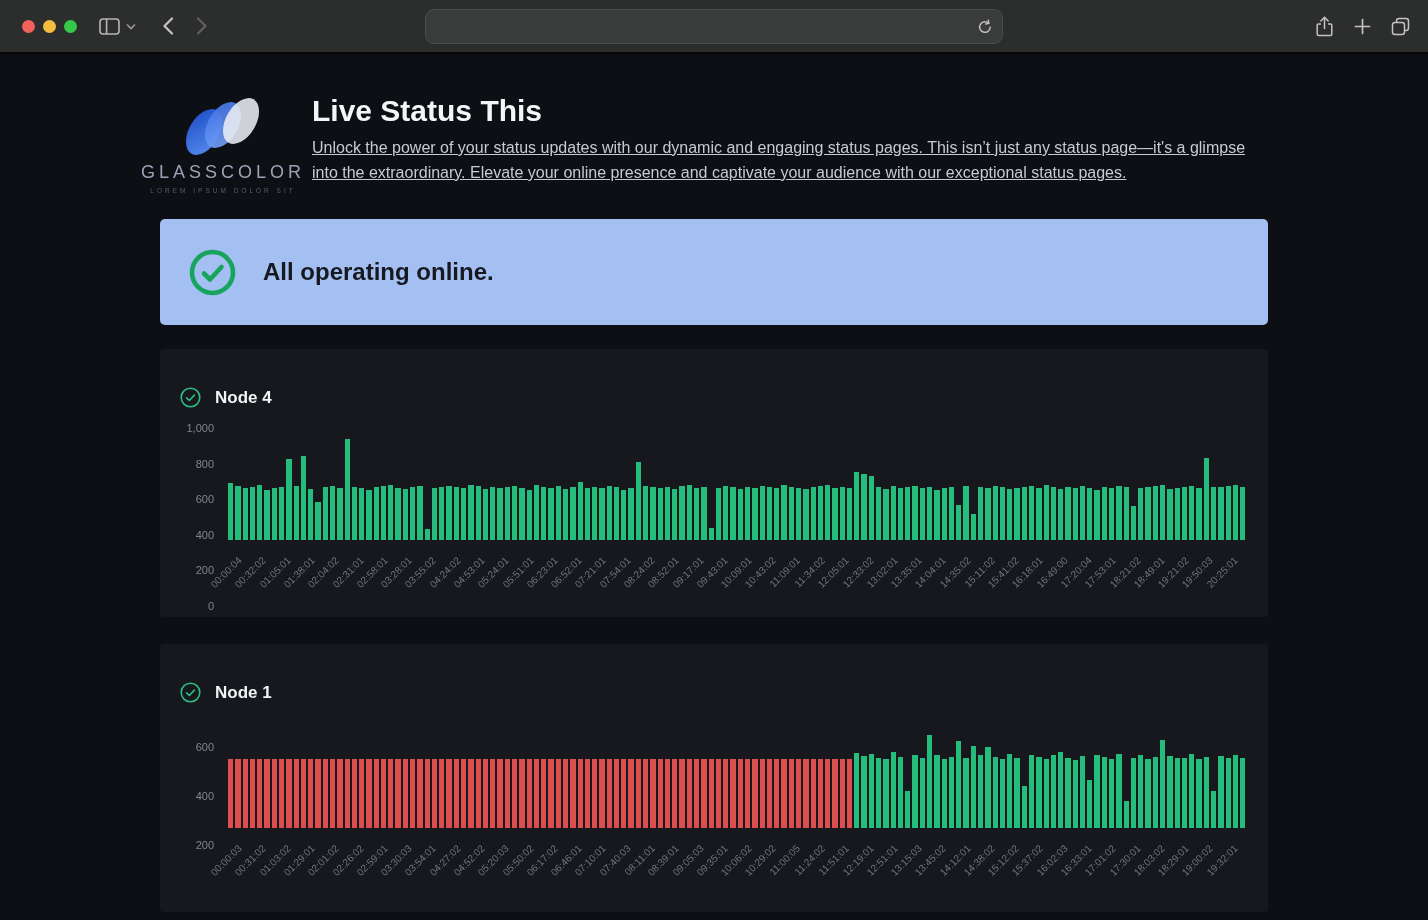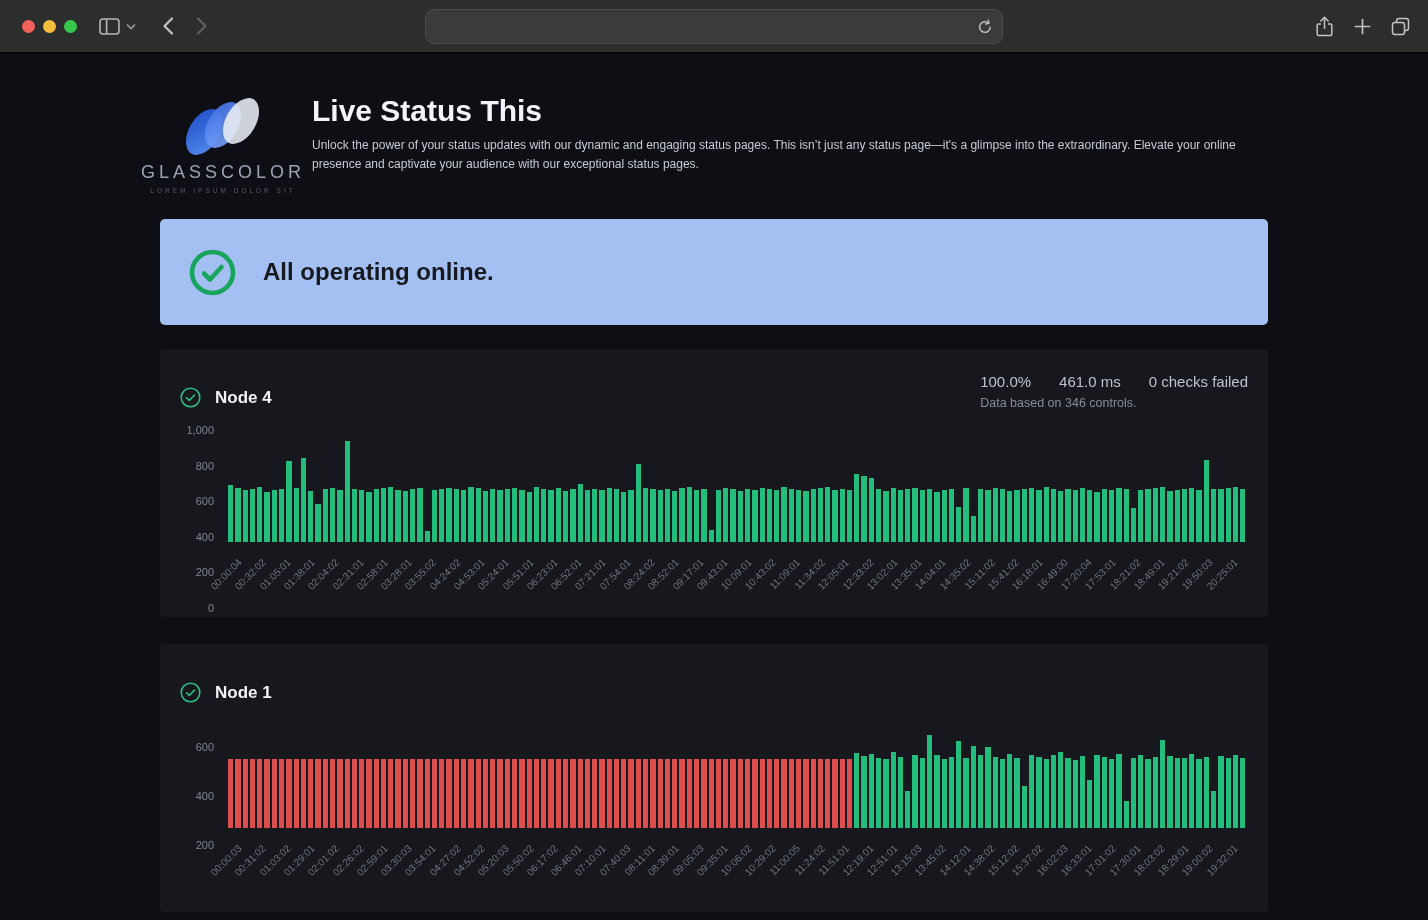--- a/index.html
+++ b/index.html
@@ -19,21 +19,21 @@
 
   
   .page { height:864px; background:#0d0f14; overflow:hidden; }
   .container { width:1108px; margin-left:160px; padding-top:40px; }
 
   .hero { display:flex; gap:26px; }
   .logo-block { width:126px; display:flex; flex-direction:column; align-items:center; flex-shrink:0; }
   .logo-name { font-size:18px; letter-spacing:4px; color:#9aa3b4; margin-top:2px; white-space:nowrap; }
   .logo-tagline { font-size:6.5px; letter-spacing:3px; color:#555d6b; margin-top:4px; white-space:nowrap; }
   .hero-text h1 { color:#f4f5f7; font-size:30px; font-weight:700; margin-bottom:8px; }
-  .hero-text p { color:#c6cad2; font-size:12px; line-height:1.55; max-width:945px; }
+  .hero-text p { color:#c6cad2; font-size:16px; line-height:1.55; max-width:945px;text-decoration:underline; }
 
   .banner { margin-top:25px; height:106px; background:#a4bff2; border-radius:5px; display:flex; align-items:center; padding:0 28px; gap:26px; }
   .banner-msg { font-size:24px; font-weight:700; color:#16191f; }
 
   .date-row { margin-top:23px; display:flex; justify-content:flex-end; }
   .date-badge { background:#1c222b; color:#eef0f3; font-size:13px; padding:8px 14px; border-radius:6px; }
 
   
   .monitor-card { margin-top:24px; background:#16181d; border-radius:4px; padding:24px 20px 14px 20px; height:268px; overflow:hidden; }
   .monitor-card.second { margin-top:27px; }
@@ -168,28 +168,20 @@
 
 
     <div class="monitor-card m1">
       <div class="card-head">
         <div class="mon-title">
           <svg width="21" height="21" viewBox="0 0 21 21">
             <circle cx="10.5" cy="10.5" r="9.3" fill="none" stroke="#2dbd80" stroke-width="1.6"></circle>
             <path d="M6.6 10.9 L9.3 13.5 L14.4 8.1" fill="none" stroke="#2dbd80" stroke-width="1.6" stroke-linecap="round" stroke-linejoin="round"></path>
           </svg>
           <span class="mon-name">Node 4</span>
-        </div>
-        <div class="mon-stats">
-          <div class="stats-row">
-            <span>100.0%</span>
-            <span>461.0 ms</span>
-            <span>0 checks failed</span>
-          </div>
-          <div class="stats-note">Data based on 346 controls.</div>
         </div>
       </div>
       <div class="chart">
         <div class="y-axis">
             <span style="bottom: 100%;">1,000</span>
             <span style="bottom: 80%;">800</span>
             <span style="bottom: 60%;">600</span>
             <span style="bottom: 40%;">400</span>
             <span style="bottom: 20%;">200</span>
             <span style="bottom: 0%;">0</span>

